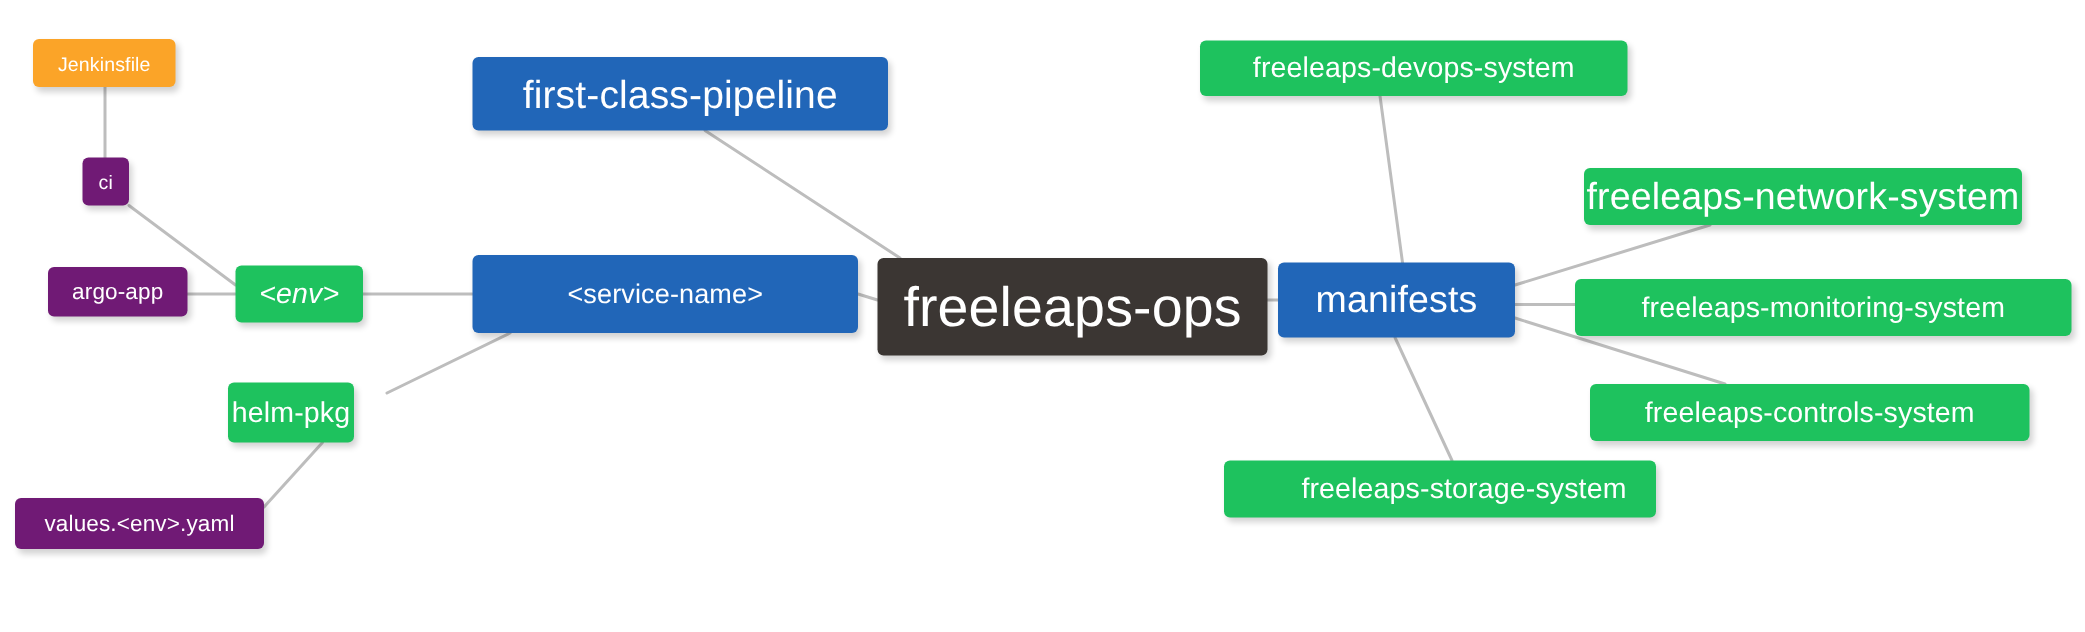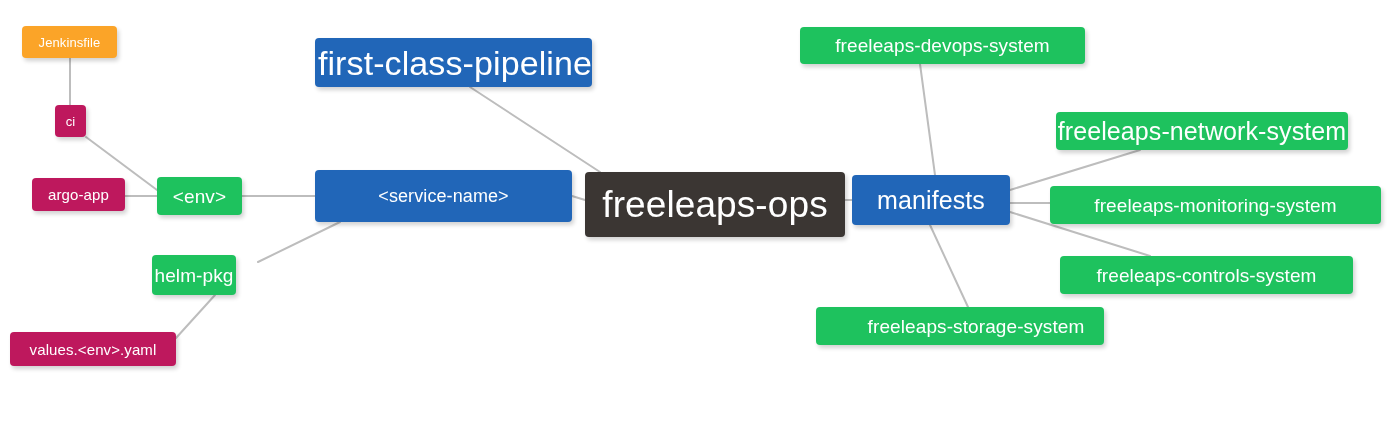--- a/index.html
+++ b/index.html
@@ -43,21 +43,21 @@
     user-select: none;
   }
   .node-label {
     display: block;
     white-space: nowrap;
   }
   
   .c-root   { background: #3b3633; }
   .c-blue   { background: #2166b8; }
   .c-green  { background: #1ec25e; }
-  .c-red    { background: #be185d; }
+  .c-red    { background: #701a75; }
   .c-orange { background: #fba428; }
 </style>
 </head>
 <body>
 
 <div id="mindmap">
   <svg id="edge-layer" viewBox="0 0 1390 421" xmlns="http://www.w3.org/2000/svg">
       <line x1="70" y1="58" x2="70" y2="105" stroke="#bdbdbd" stroke-width="2" stroke-linecap="round"></line>
       <line x1="86" y1="137" x2="157" y2="190" stroke="#bdbdbd" stroke-width="2" stroke-linecap="round"></line>
       <line x1="125" y1="196" x2="157" y2="196" stroke="#bdbdbd" stroke-width="2" stroke-linecap="round"></line>
@@ -76,30 +76,30 @@
   <div id="node-layer">
       <div class="node c-orange" style="left: 22px; top: 26px; width: 95px; height: 32px; font-size: 13px;">
         <span class="node-label">Jenkinsfile</span>
       </div>
       <div class="node c-red" style="left: 55px; top: 105px; width: 31px; height: 32px; font-size: 13px;">
         <span class="node-label">ci</span>
       </div>
       <div class="node c-red" style="left: 32px; top: 178px; width: 93px; height: 33px; font-size: 15px; justify-content: center;">
         <span class="node-label">argo-app</span>
       </div>
-      <div class="node c-green" style="left: 157px; top: 177px; width: 85px; height: 38px; font-size: 19px;">
+      <div class="node c-green" style="left: 157px; top: 177px; width: 85px; height: 38px; font-size: 19px; font-style: italic;">
         <span class="node-label">&lt;env&gt;</span>
       </div>
       <div class="node c-green" style="left: 152px; top: 255px; width: 84px; height: 40px; font-size: 19px;">
         <span class="node-label">helm-pkg</span>
       </div>
       <div class="node c-red" style="left: 10px; top: 332px; width: 166px; height: 34px; font-size: 15px;">
         <span class="node-label">values.&lt;env&gt;.yaml</span>
       </div>
-      <div class="node c-blue" style="left: 315px; top: 38px; width: 277px; height: 49px; font-size: 34px; justify-content: flex-end;">
+      <div class="node c-blue" style="left: 315px; top: 38px; width: 277px; height: 49px; font-size: 26px;">
         <span class="node-label">first-class-pipeline</span>
       </div>
       <div class="node c-blue" style="left: 315px; top: 170px; width: 257px; height: 52px; font-size: 18px;">
         <span class="node-label">&lt;service-name&gt;</span>
       </div>
       <div class="node c-root" style="left: 585px; top: 172px; width: 260px; height: 65px; font-size: 37px;">
         <span class="node-label">freeleaps-ops</span>
       </div>
       <div class="node c-blue" style="left: 852px; top: 175px; width: 158px; height: 50px; font-size: 25px;">
         <span class="node-label">manifests</span>

